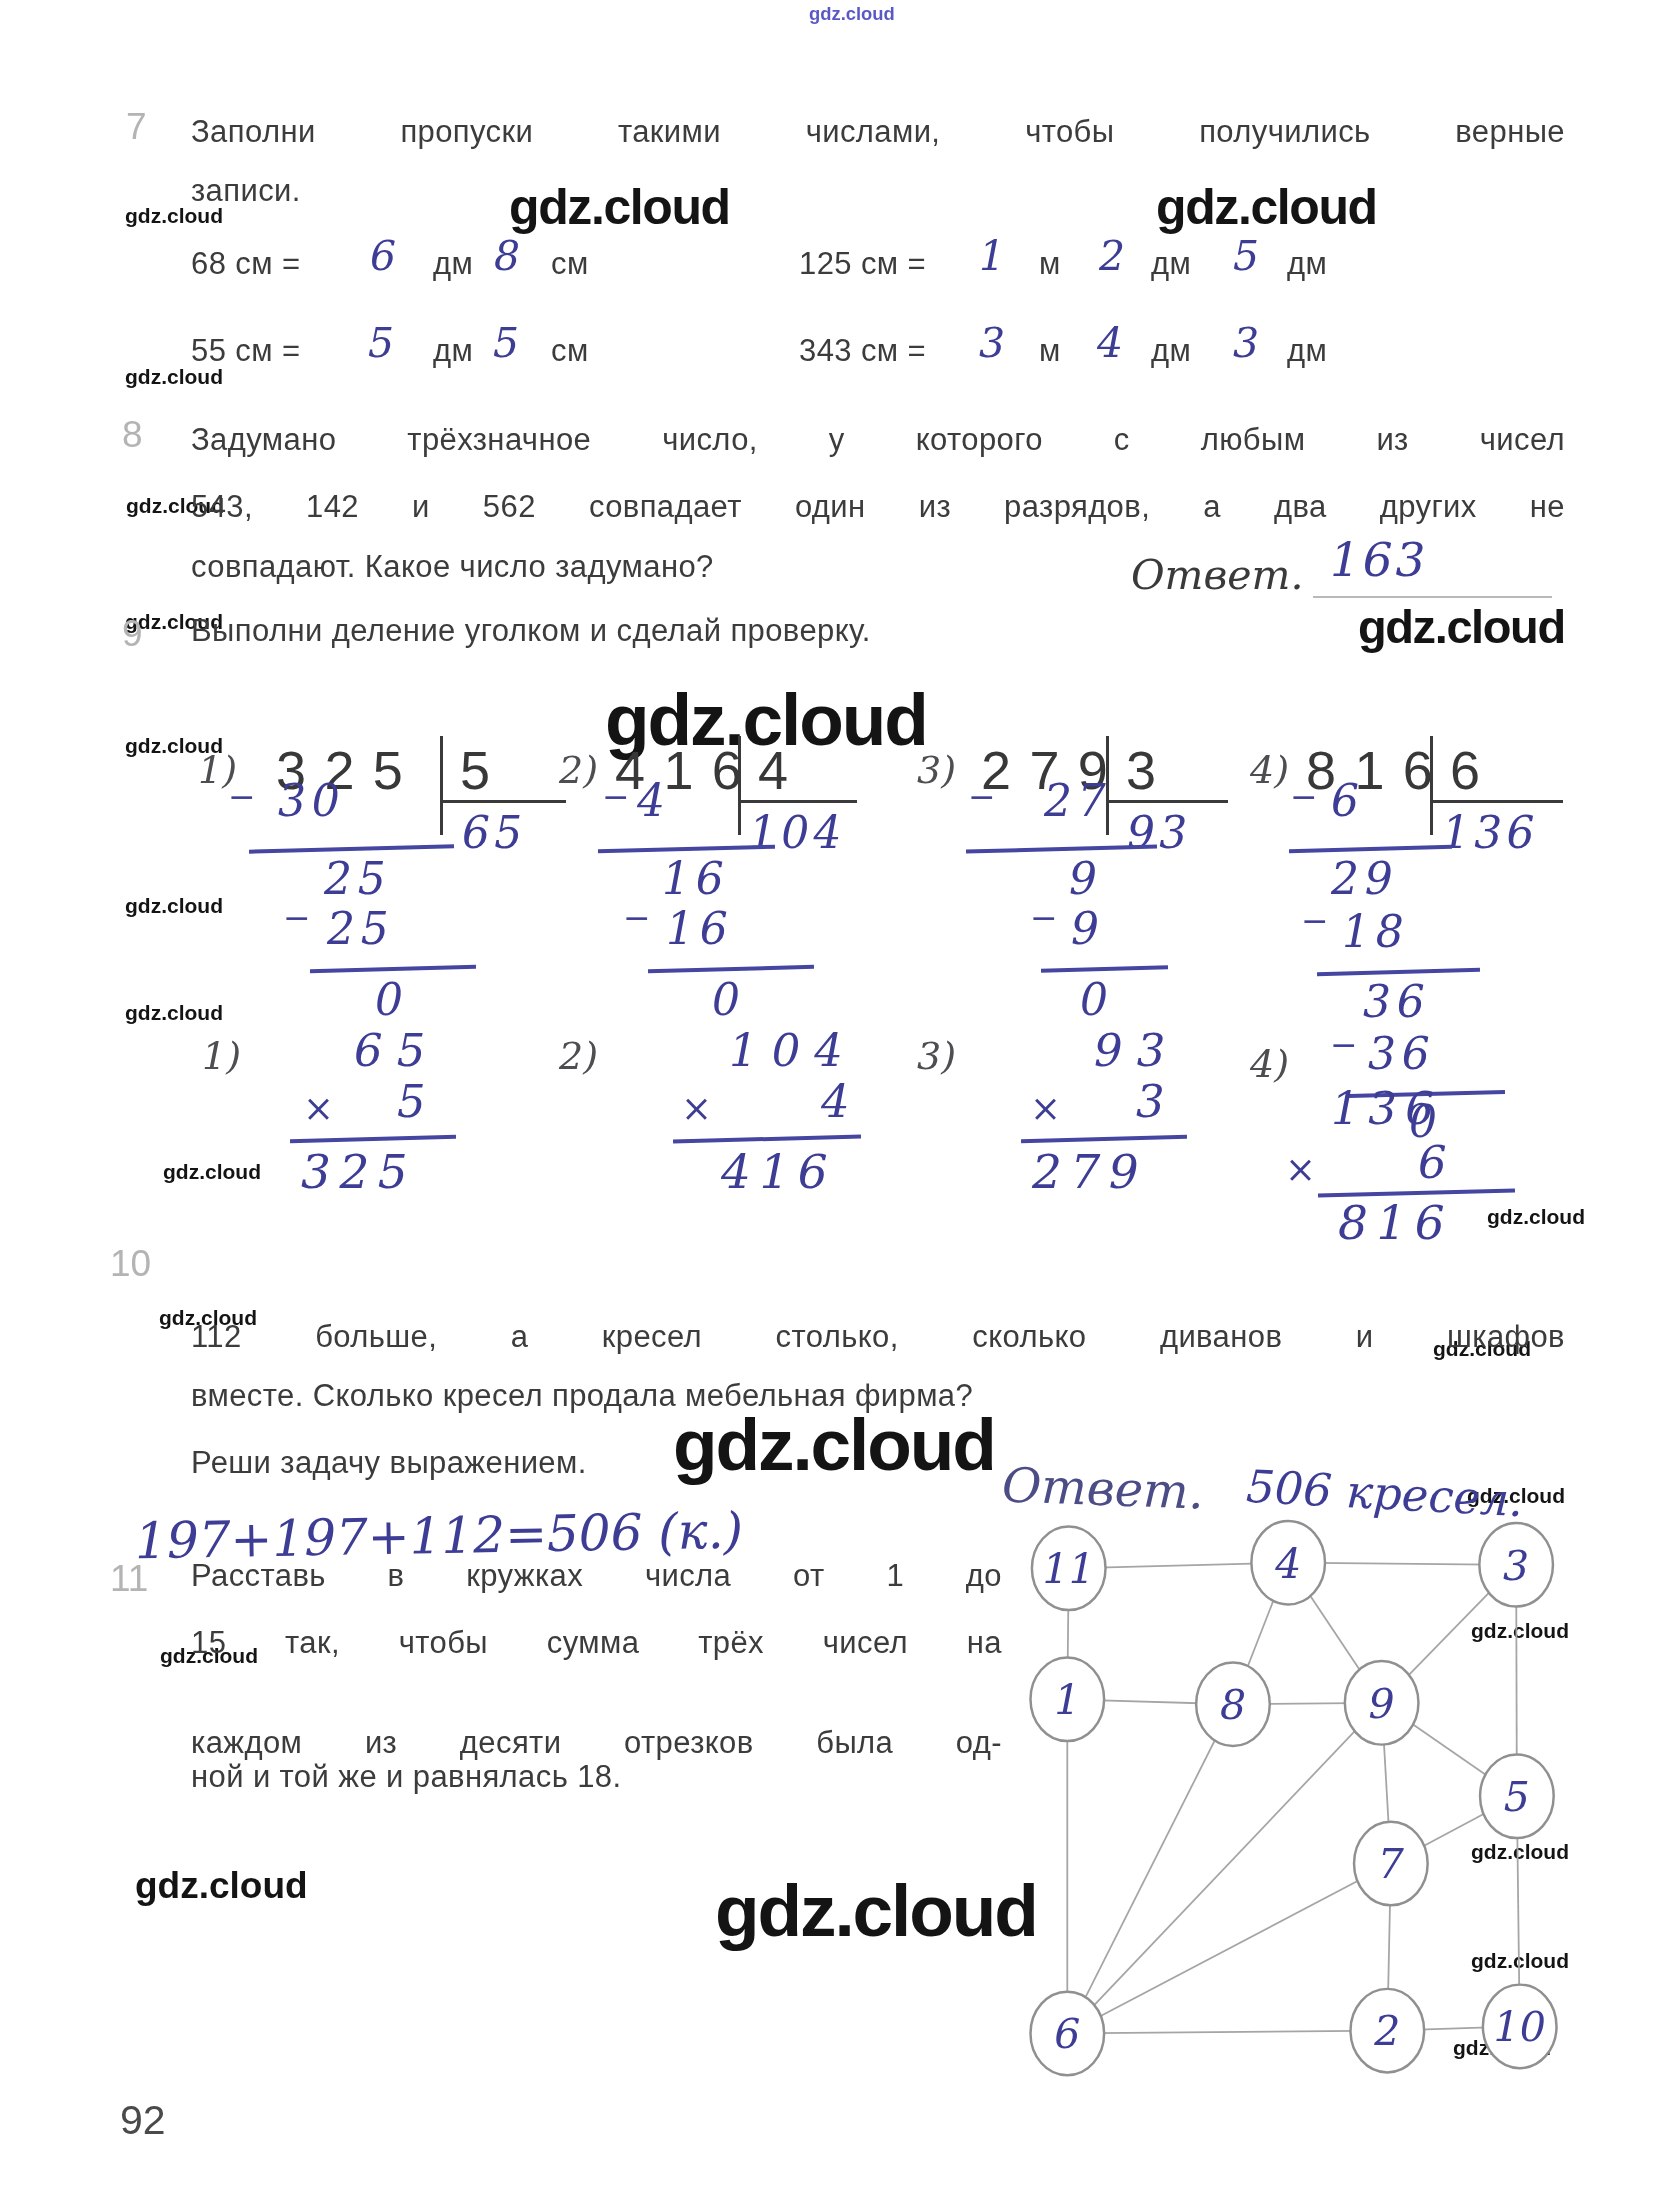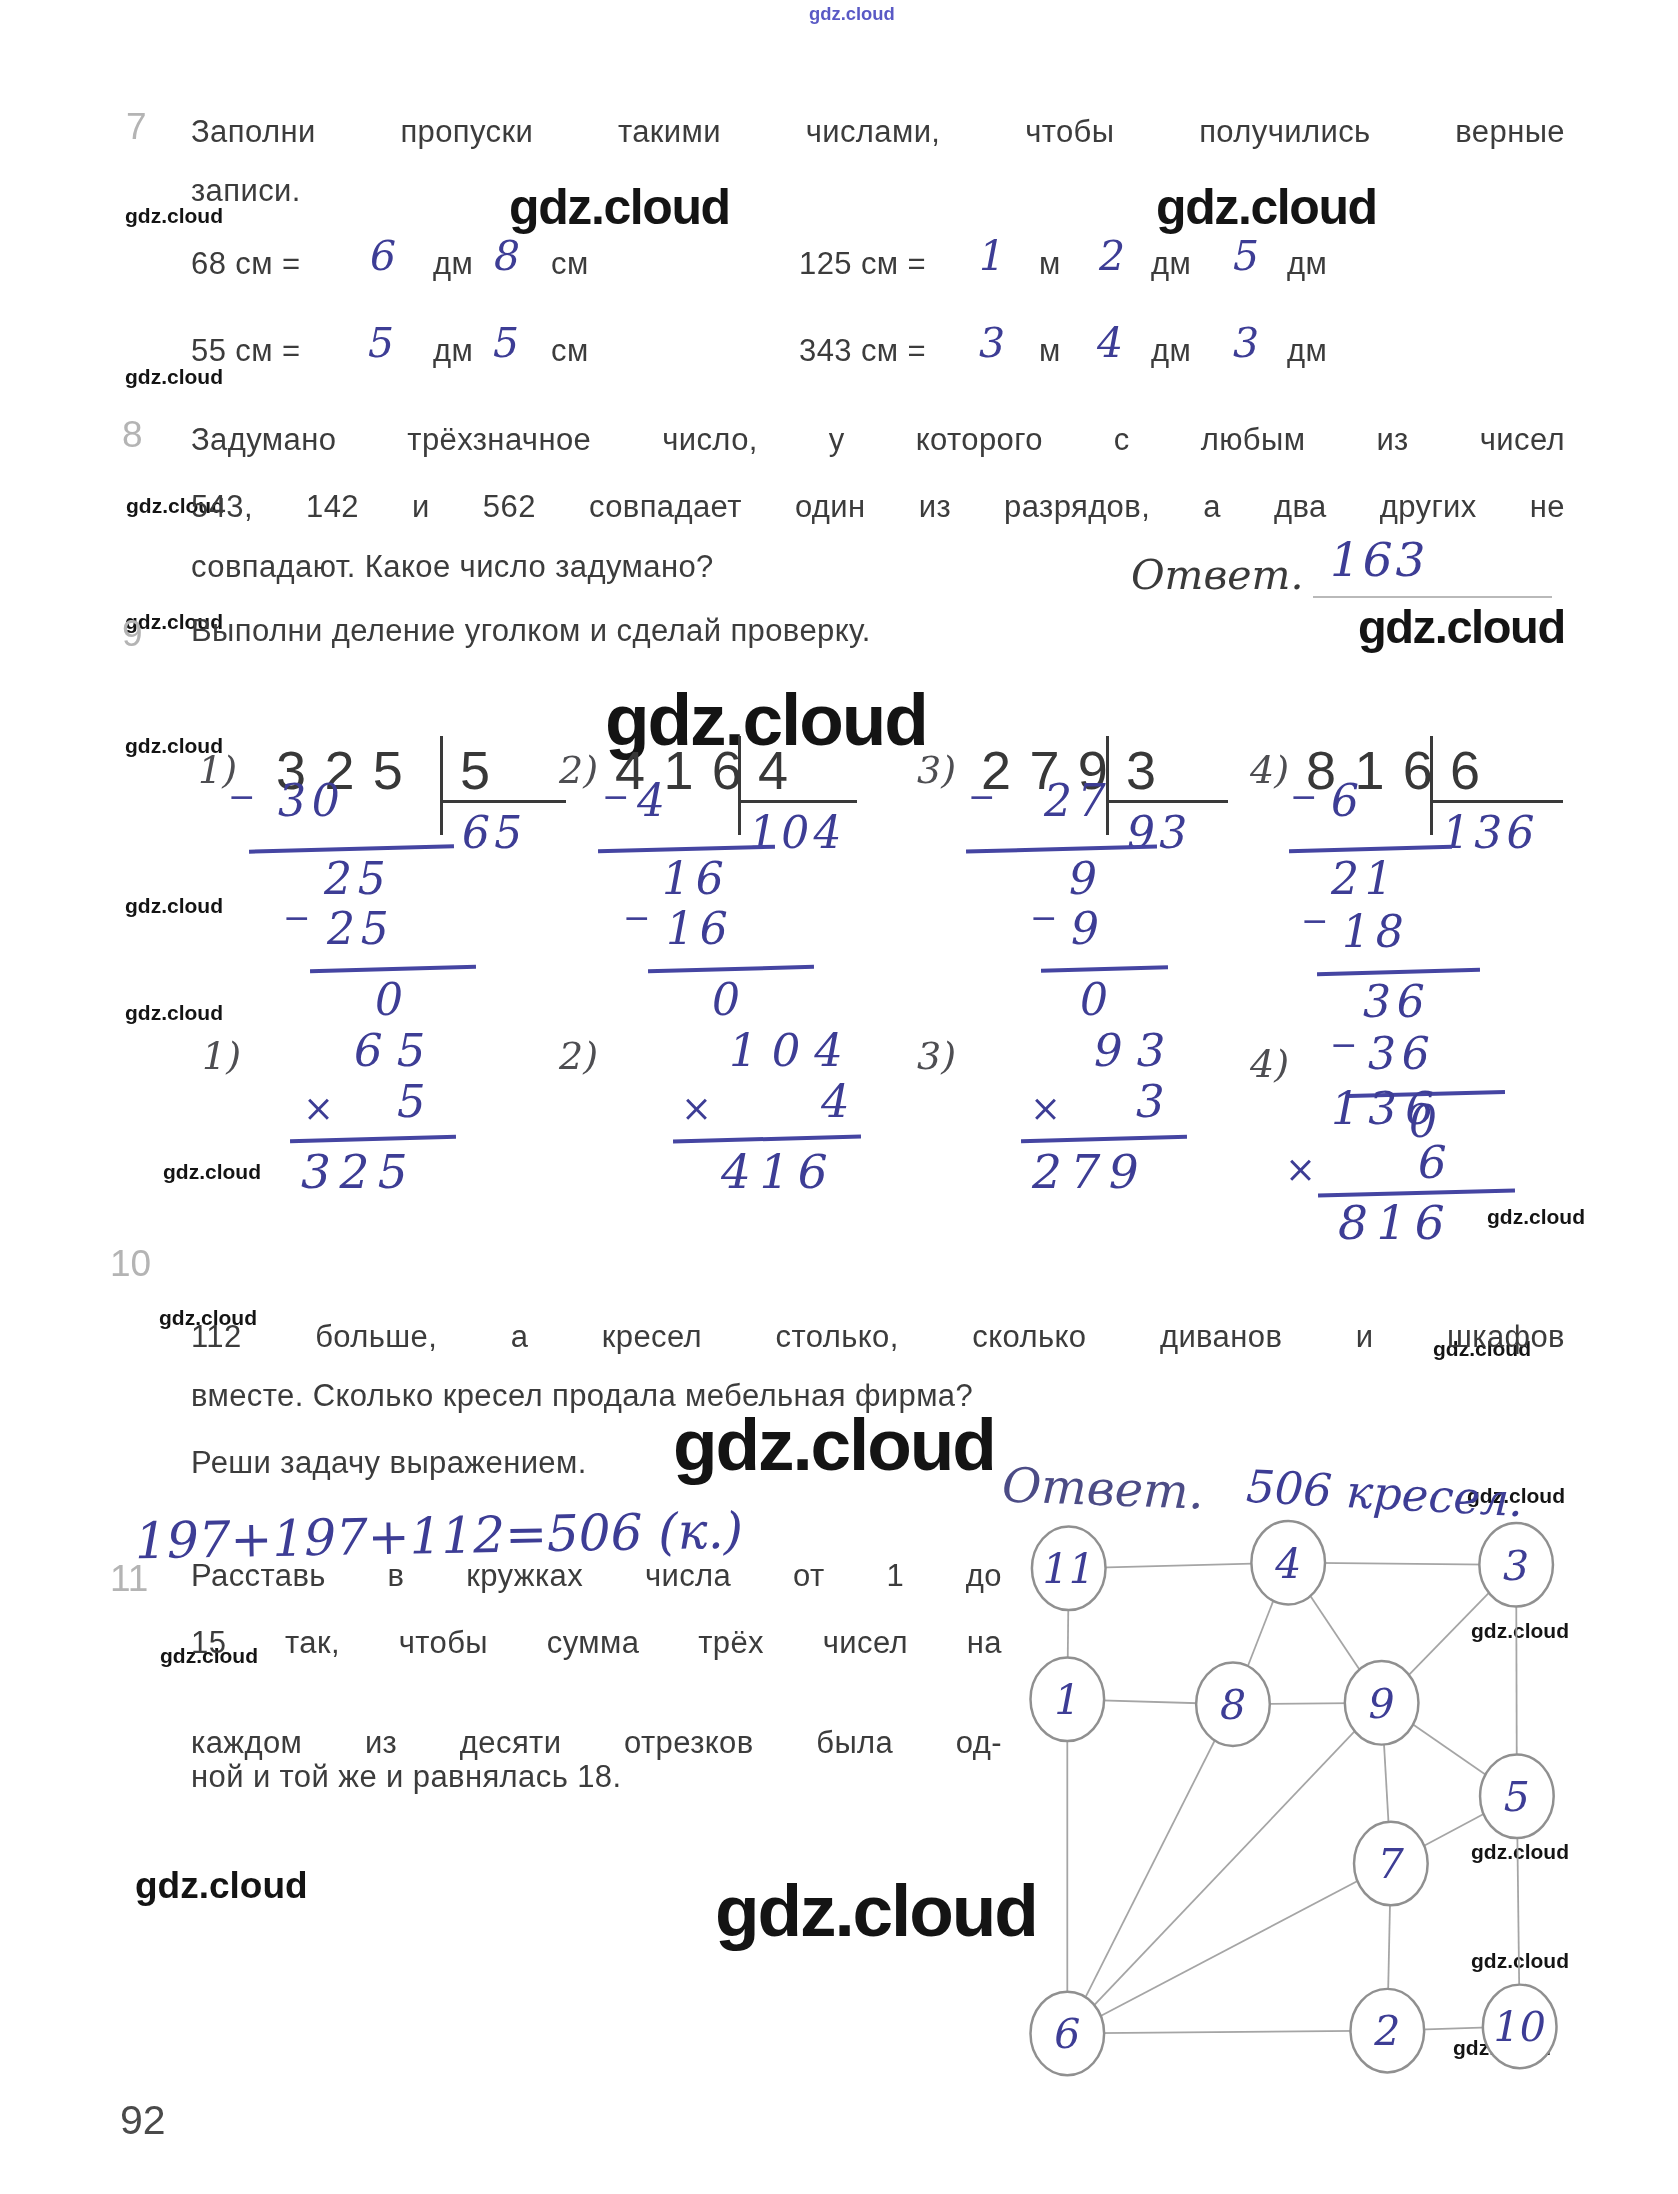--- a/index.html
+++ b/index.html
@@ -161,21 +161,21 @@
 
   <span class="abs dlabel" style="left:1250px;top:748px;">4)</span>
   <span class="abs dividend" style="left:1306px;top:739px;">816</span>
   <div class="abs vbar" style="left:1430px;top:736px;height:99px;"></div>
   <span class="abs divisor" style="left:1450px;top:739px;">6</span>
   <div class="abs pline" style="left:1430px;top:800px;width:133px;"></div>
   <span class="abs hw q" style="left:1442px;top:807px;">136</span>
   <span class="abs hw mn" style="left:1290px;top:777px;">−</span>
   <span class="abs hw wv" style="left:1331px;top:775px;">6</span>
   <div class="abs wl" style="left:1289px;top:847px;width:163px;"></div>
-  <span class="abs hw wv" style="left:1331px;top:853px;">21</span>
+  <span class="abs hw wv" style="left:1331px;top:853px;">29</span>
   <span class="abs hw mn" style="left:1301px;top:901px;">−</span>
   <span class="abs hw wv" style="left:1342px;top:906px;">18</span>
   <div class="abs wl" style="left:1317px;top:970px;width:163px;"></div>
   <span class="abs hw wv" style="left:1363px;top:976px;">36</span>
   <span class="abs hw mn" style="left:1330px;top:1025px;">−</span>
   <span class="abs hw wv" style="left:1368px;top:1028px;">36</span>
   <div class="abs wl" style="left:1349px;top:1092px;width:156px;"></div>
   <span class="abs hw wv" style="left:1409px;top:1096px;">0</span>
 
   <span class="abs dlabel" style="left:202px;top:1034px;">1)</span>

